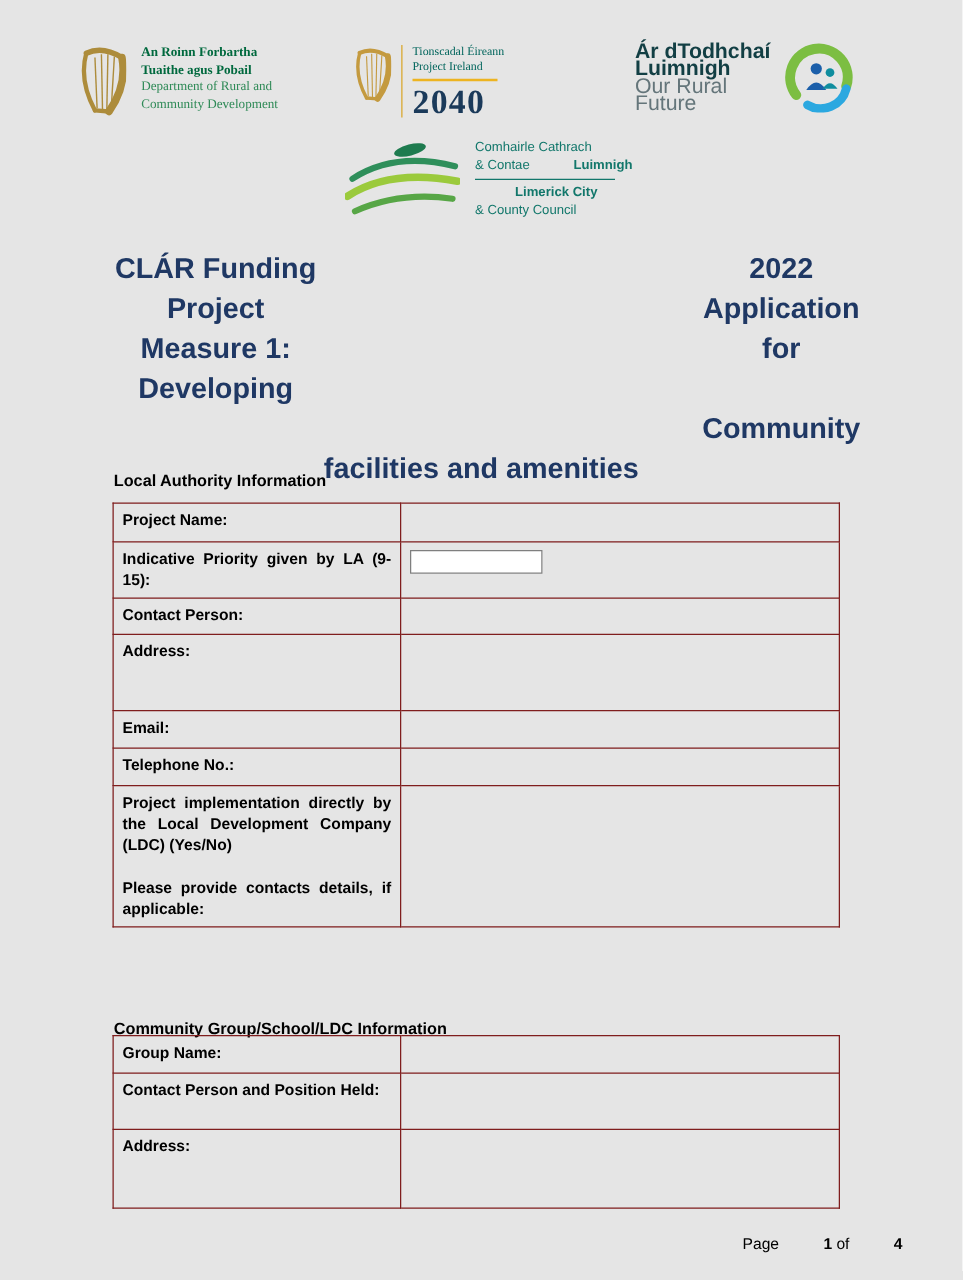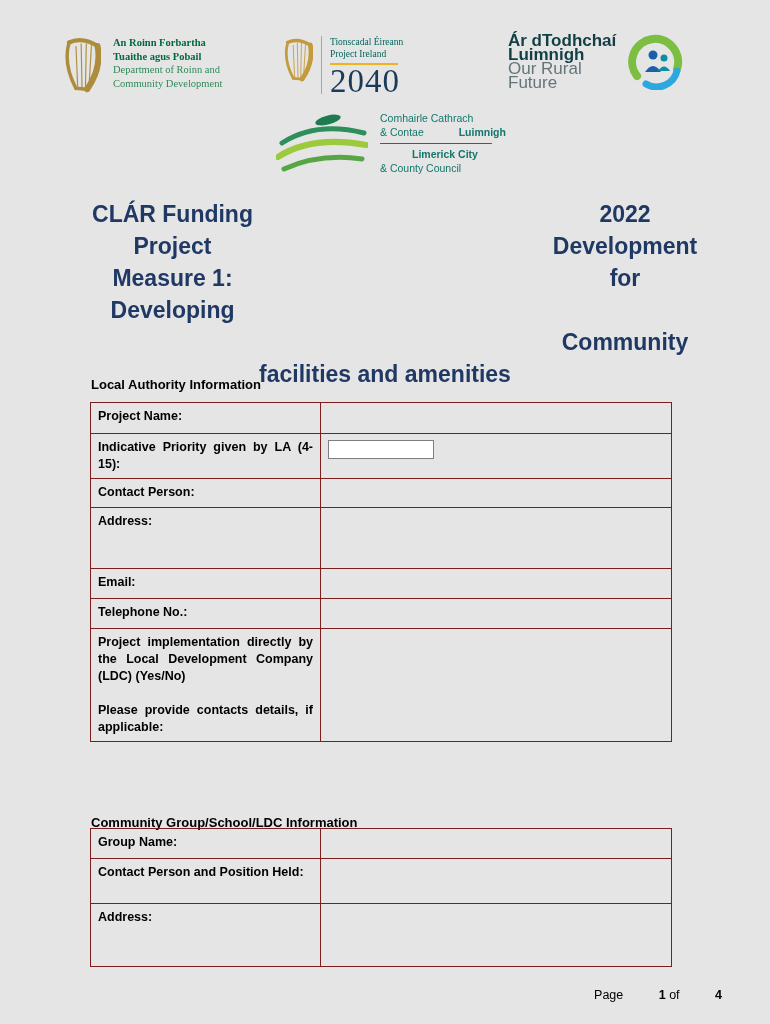--- a/index.html
+++ b/index.html
@@ -14,22 +14,22 @@
   .harp-dept { width:38px; height:58px; margin-right:12px; }
   .dept-text { font-family:"Liberation Serif", serif; font-size:10.5px; line-height:13.5px; }
   .dept-irish { color:#00693E; font-weight:bold; }
   .dept-eng   { color:#2F8A57; }
 
   .logo-pi { position:absolute; left:283px; top:36px; display:flex; }
   .harp-pi { width:30px; height:48px; margin-right:8px; }
   .pi-divider { width:1px; background:#D9A62A; height:58px; margin-right:8px; }
   .pi-line { font-family:"Liberation Serif", serif; font-size:9.5px; line-height:12px; color:#00655C; }
   .pi-rule { width:68px; height:2px; background:#EDB421; margin:3px 0 2px; }
-  .pi-year { font-family:"Liberation Serif", serif; font-size:33px; line-height:28px;
-             font-weight:normal; color:#1B3A5A; letter-spacing:1px; }
+  .pi-year { font-family:"Liberation Serif", serif; font-size:27px; line-height:28px;
+             font-weight:bold; color:#1B3A5A; letter-spacing:1px; }
 
   .logo-orf { position:absolute; left:508px; top:34px; display:flex; }
   .orf-text { font-size:17px; line-height:14px; margin-right:12px; }
   .orf-irish { color:#123F44; font-weight:bold; }
   .orf-eng   { color:#64757A; }
   .orf-icon { width:56px; height:56px; }
 
   .logo-lim { position:absolute; left:276px; top:112px; display:flex; align-items:center; }
   .lim-icon { width:92px; height:62px; margin-right:12px; }
   .lim-text { font-size:10.5px; line-height:13.5px; color:#12776B; }
@@ -79,21 +79,21 @@
       <g stroke="#AD8C3B" stroke-width="1.3">
         <line x1="15" y1="9" x2="17" y2="56"></line>
         <line x1="21" y1="6" x2="22" y2="57"></line>
         <line x1="27" y1="6" x2="26" y2="58"></line>
         <line x1="33" y1="8" x2="30" y2="58"></line>
       </g>
     </svg>
     <div class="dept-text">
       <div class="dept-irish">An Roinn Forbartha</div>
       <div class="dept-irish">Tuaithe agus Pobail</div>
-      <div class="dept-eng">Department of Roinn and</div>
+      <div class="dept-eng">Department of Rural and</div>
       <div class="dept-eng">Community Development</div>
     </div>
   </div>
 
   <div class="logo-pi">
     <svg class="harp-pi" viewBox="0 0 44 62">
       <path d="M7,5 Q22,-2 40,9" fill="none" stroke="#C49A3F" stroke-width="5" stroke-linecap="round"></path>
       <path d="M7,5 Q0,30 15,58" fill="none" stroke="#C49A3F" stroke-width="4" stroke-linecap="round"></path>
       <path d="M40,9 Q45,35 28,59" fill="none" stroke="#C49A3F" stroke-width="7" stroke-linecap="round"></path>
       <path d="M15,58 L28,59" stroke="#C49A3F" stroke-width="4" stroke-linecap="round"></path>
@@ -149,38 +149,38 @@
   <div class="title-block">
     <div class="title-cols">
       <div class="t-col-left">
         <div class="title-line">CLÁR Funding</div>
         <div class="title-line">Project</div>
         <div class="title-line">Measure 1:</div>
         <div class="title-line">Developing</div>
       </div>
       <div class="t-col-right">
         <div class="title-line">2022</div>
-        <div class="title-line">Development for</div>
+        <div class="title-line">Application for</div>
         <div class="title-line"></div>
         <div class="title-line">Community</div>
       </div>
     </div>
     <div class="title-bottom">facilities and amenities</div>
   </div>
 
   <div class="sec-heading sec1-pos">Local Authority Information</div>
 
   <table class="form-table t1-pos">
     <tbody>
         <tr style="height:31px">
       <td class="label">Project Name:</td>
       <td class="value"></td>
     </tr>
     <tr style="height:35px">
-      <td class="label justify">Indicative Priority given by LA (4-15):</td>
+      <td class="label justify">Indicative Priority given by LA (9-15):</td>
       <td class="value">
         <div class="priority-box"></div>
       </td>
     </tr>
     <tr style="height:29px">
       <td class="label">Contact Person:</td>
       <td class="value"></td>
     </tr>
     <tr style="height:61px">
       <td class="label">Address:</td>

